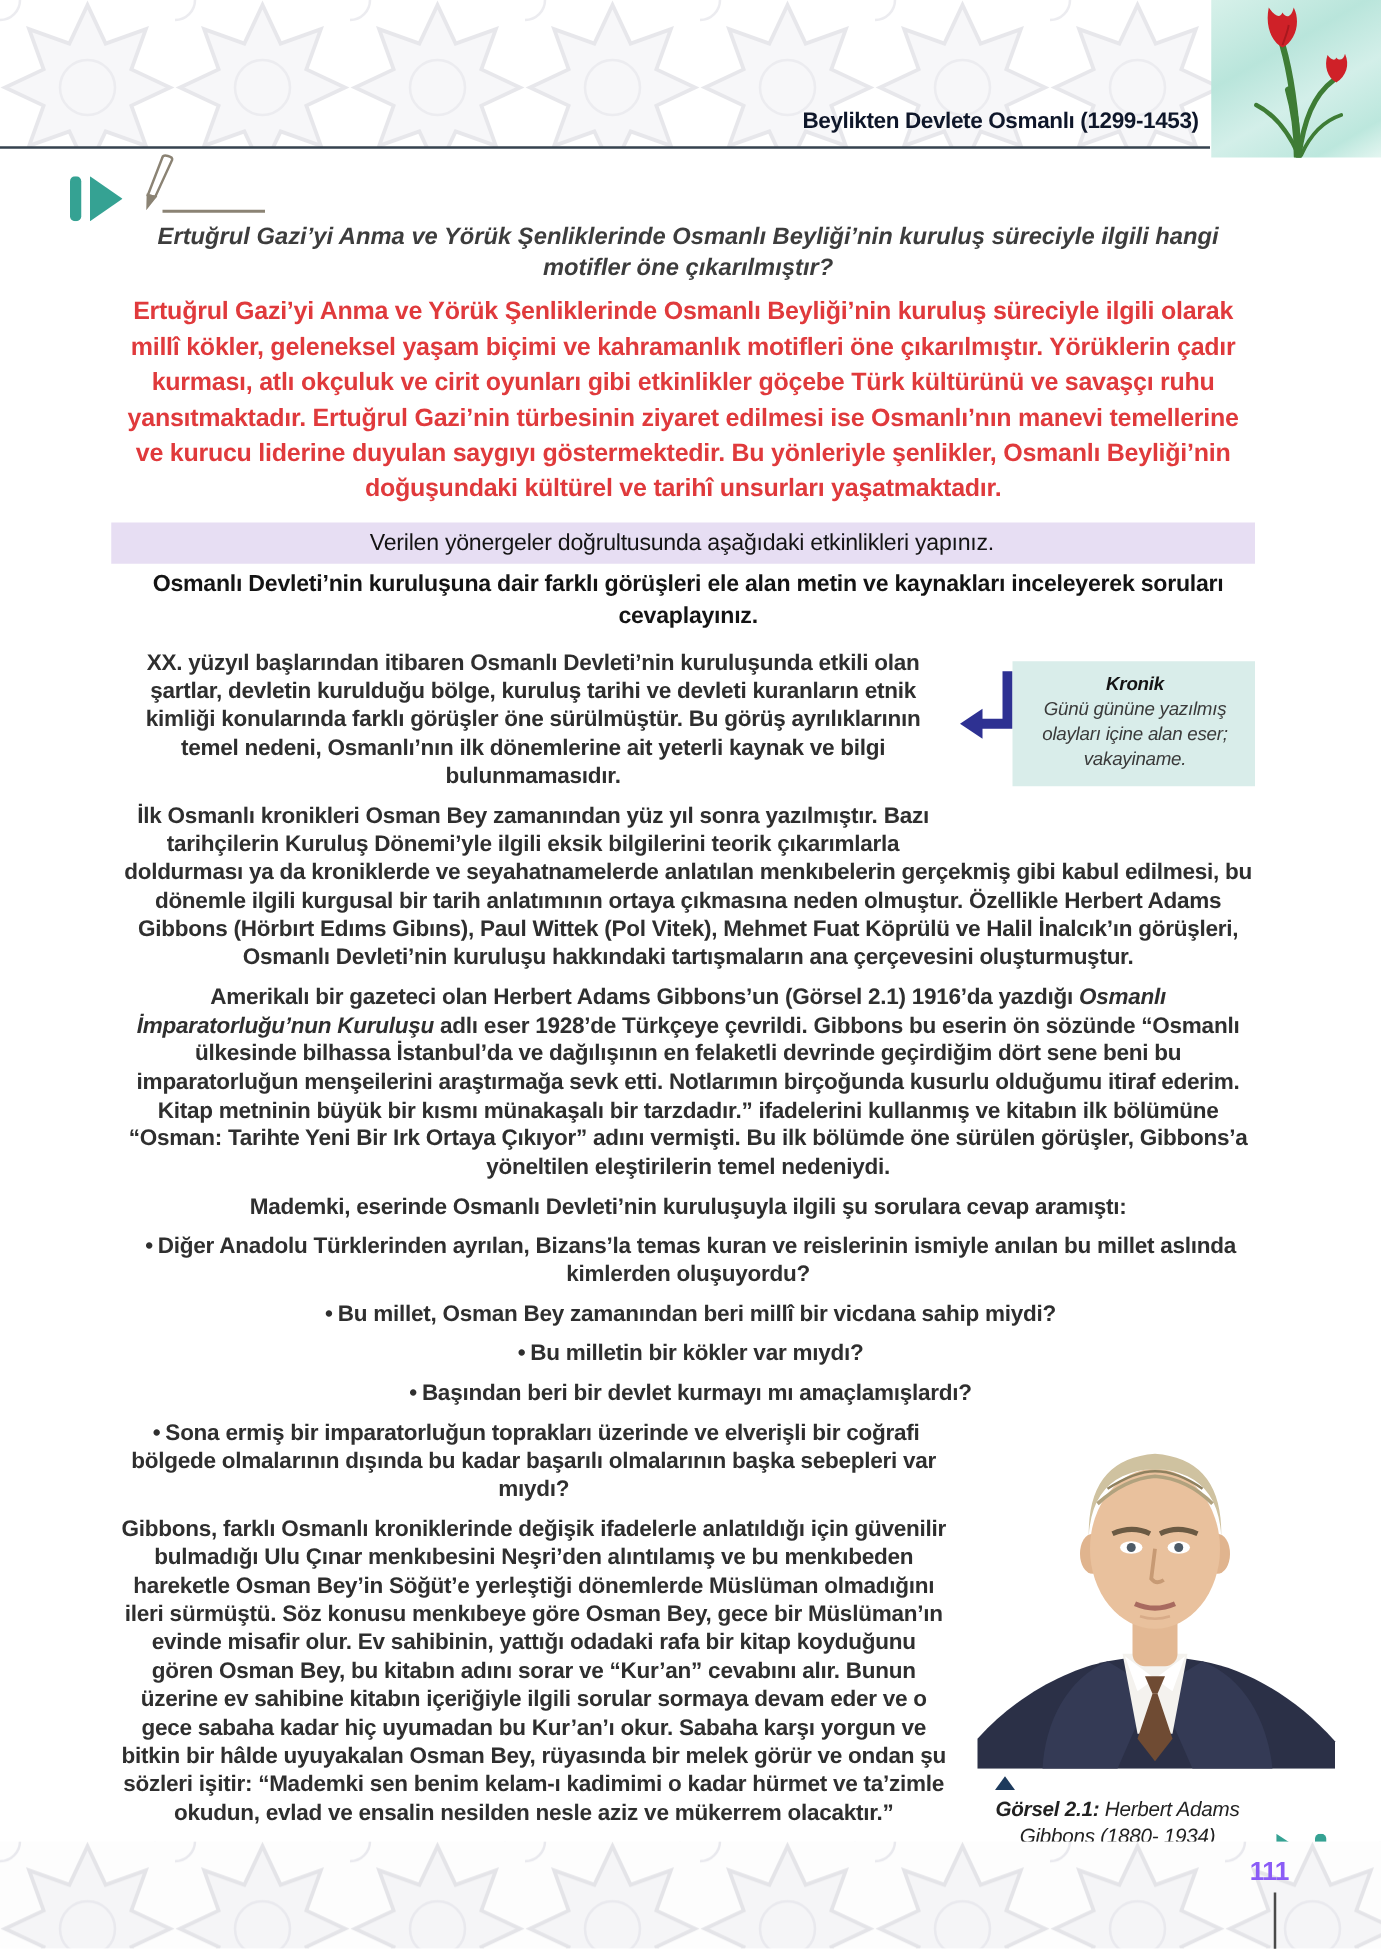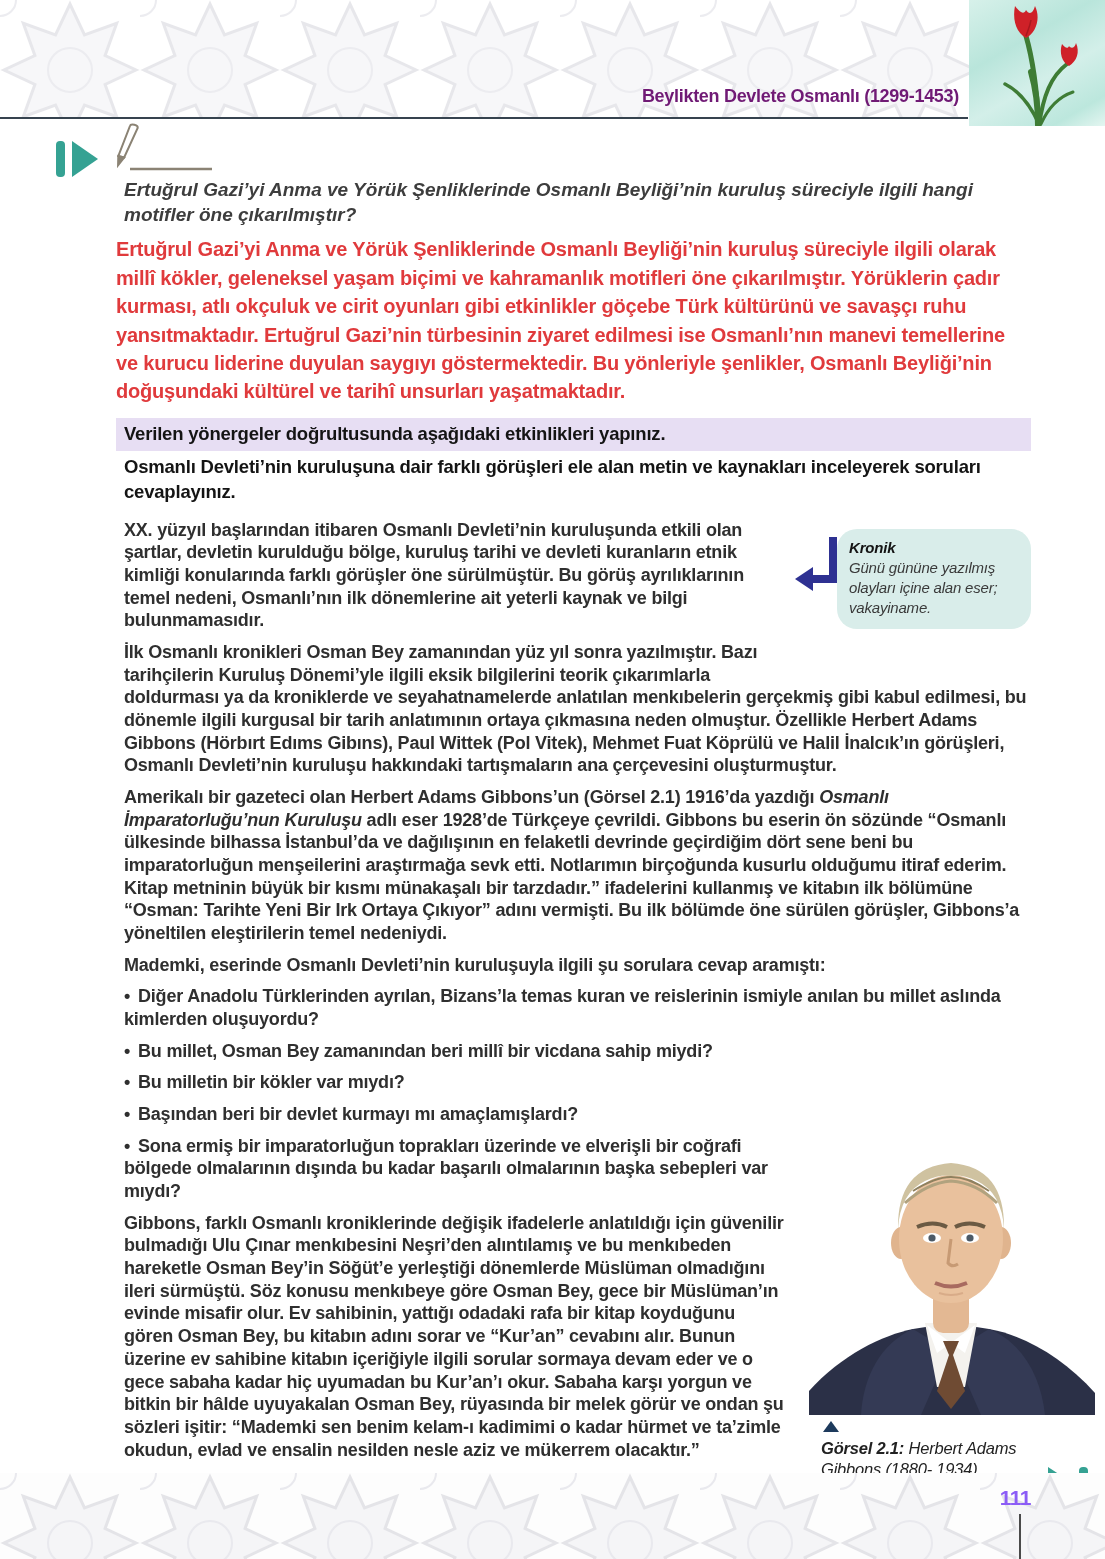--- a/index.html
+++ b/index.html
@@ -6,37 +6,37 @@
   body{
     width:1105px;height:1559px;position:relative;background:#ffffff;
     font-family:"Liberation Sans",sans-serif;color:#2e2e2e;overflow:hidden;
   }
   
   .header-band{position:absolute;top:0;left:0;width:1105px;height:118px;overflow:hidden;}
   .header-teal{position:absolute;top:0;right:0;width:136px;height:126px;
     background:linear-gradient(150deg,#d7f1ea 0%,#b9e5db 35%,#d3efe9 60%,#bce7dd 85%,#e4f6f1 100%);}
   .header-rule{position:absolute;top:117px;left:0;width:968px;height:2px;background:#36434f;}
   .header-title{position:absolute;top:86px;right:146px;font-size:18px;font-weight:bold;
-    letter-spacing:-0.3px;color:#701a75;white-space:nowrap;}
+    letter-spacing:-0.3px;color:#0f172a;white-space:nowrap;}
   
   .marker-left{position:absolute;top:141px;left:56px;}
   .pencil-wrap{position:absolute;top:122px;left:106px;}
   
-  .content{position:absolute;left:116px;top:178px;width:915px;}
+  .content{position:absolute;left:89px;top:178px;width:915px;text-align:center;}
   .question{font-style:italic;font-weight:bold;font-size:19px;line-height:1.3;color:#3d3d3d;padding-left:8px;}
   .answer{color:#e03a3c;font-weight:bold;font-size:20px;line-height:1.42;margin-top:8px;letter-spacing:-0.2px;}
   .instruction-bar{background:#e7def3;margin-top:12px;padding:5px 10px 6px 8px;
-    font-weight:bold;font-size:18.5px;color:#141414;letter-spacing:-0.2px;}
+    font-weight:normal;font-size:18.5px;color:#141414;letter-spacing:-0.2px;}
   .prompt{font-weight:bold;font-size:18.5px;line-height:1.35;margin-top:4px;color:#141414;
     letter-spacing:-0.2px;padding-left:8px;}
   .flow{margin-top:14px;font-size:18px;line-height:1.26;letter-spacing:-0.2px;color:#2f2f2f;padding-left:8px;}
   .flow p{margin:0 0 9px 0;font-weight:bold;}
   .kronik-float{float:right;width:238px;height:158px;position:relative;margin-left:10px;}
   .kronik-box{position:absolute;right:0;top:10px;width:172px;background:#d9edea;
-    padding:9px 10px 10px 12px;font-style:italic;font-size:15px;line-height:1.35;color:#3a3a3a;border-radius:20px;}
+    padding:9px 10px 10px 12px;font-style:italic;font-size:15px;line-height:1.35;color:#3a3a3a;}
   .kronik-title{font-weight:bold;color:#141414;}
   .kronik-arrow{position:absolute;left:0;top:16px;}
   .ital{font-style:italic;}
   .bullets-intro{margin:14px 0 10px 0;}
   .bullet{margin:0 0 11px 0;}
   .bmark{display:inline-block;width:14px;}
   
   .figure-float{float:right;width:235px;height:372px;position:relative;margin-left:12px;margin-top:2px;font-style:italic;}
   .portrait{position:relative;margin-left:5px;margin-right:-70px;display:block;}
   .cap-triangle{width:0;height:0;border-left:8px solid transparent;border-right:8px solid transparent;

